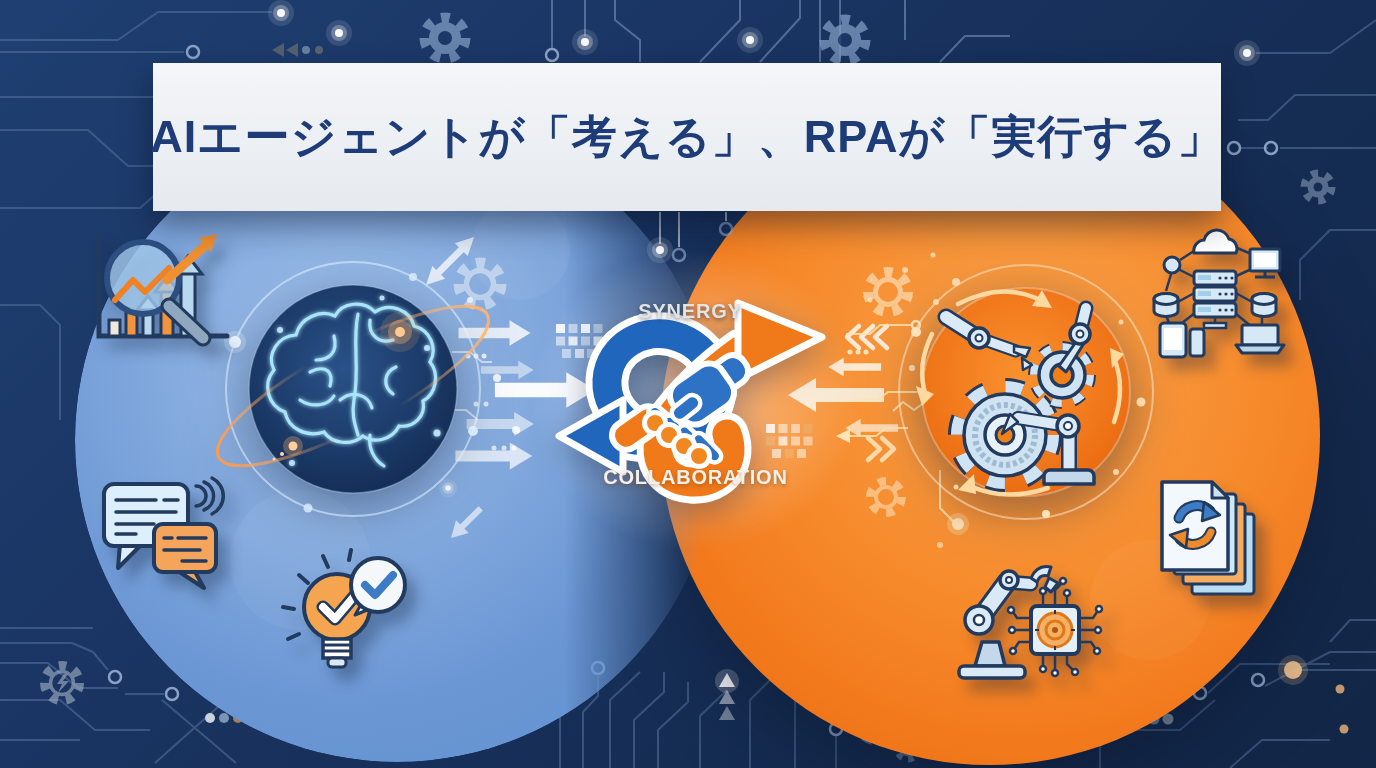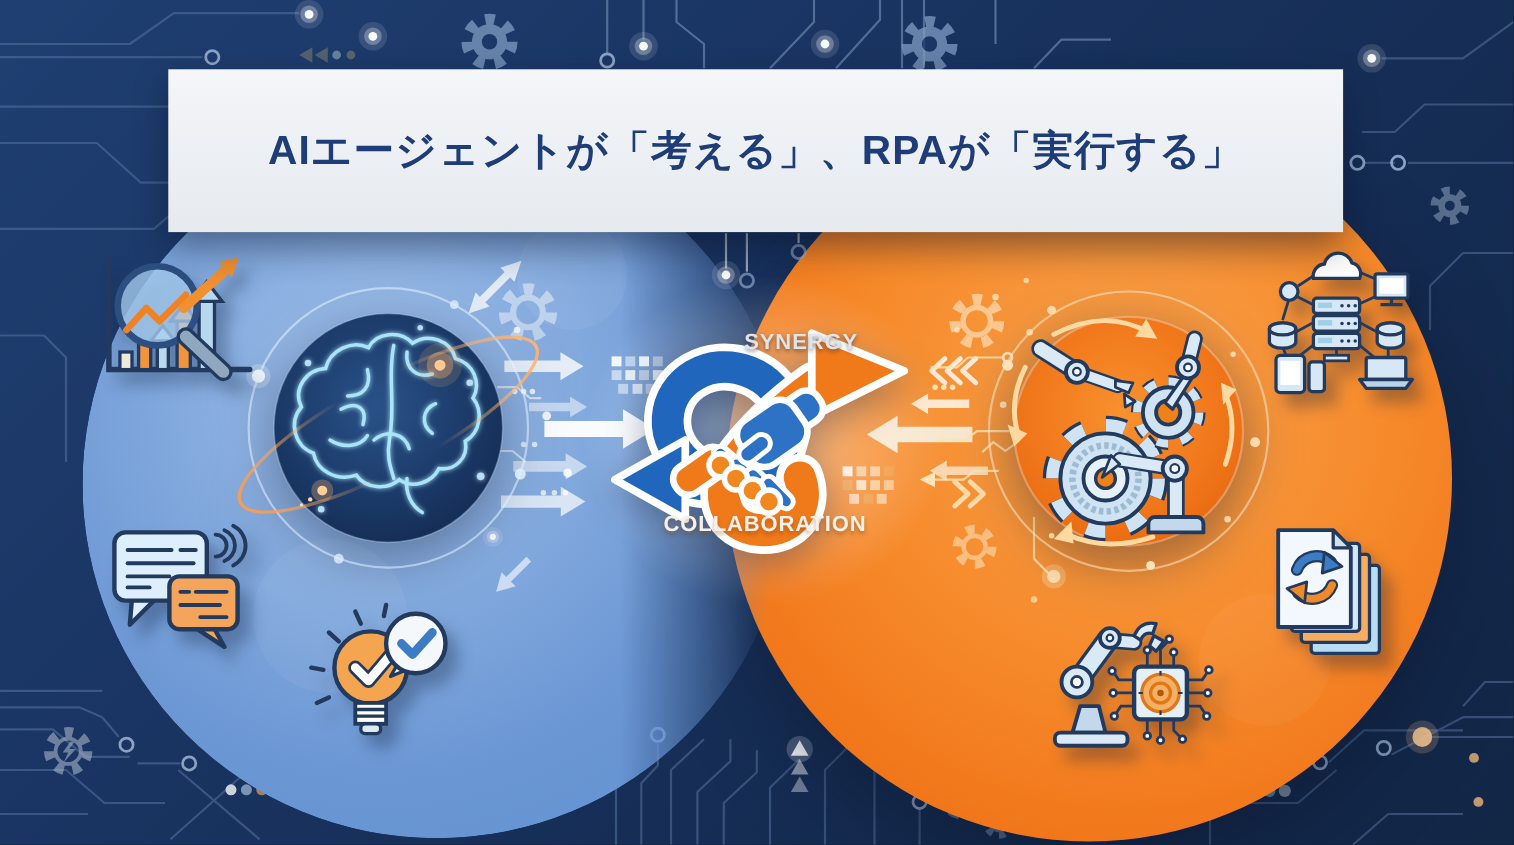--- a/index.html
+++ b/index.html
@@ -23,27 +23,27 @@
   .decor-svg{z-index:3;}
   .center-glow{position:absolute;left:530px;top:250px;width:330px;height:300px;z-index:4;
     background:radial-gradient(closest-side,rgba(255,255,255,.5),rgba(255,255,255,0));}
   .medallion{position:absolute;z-index:4;overflow:visible;
     filter:drop-shadow(0 14px 22px rgba(10,22,48,.38));}
   .med-left{left:222px;top:258px;width:262px;height:262px;}
   .med-right{left:896px;top:262px;width:262px;height:262px;}
   .handshake{position:absolute;left:545px;top:276px;width:300px;height:235px;z-index:5;overflow:visible;
     filter:drop-shadow(0 10px 16px rgba(20,35,70,.35));}
   .label{position:absolute;z-index:6;font-weight:800;font-size:20px;letter-spacing:.8px;text-align:center;}
-  .label.synergy{left:600px;top:300px;width:180px;color:#e3e3e3;text-shadow:0 2px 4px rgba(35,45,65,.6);text-align:right;}
+  .label.synergy{left:600px;top:300px;width:180px;color:#e3e3e3;text-shadow:0 2px 4px rgba(35,45,65,.6);}
   .label.collab{left:563px;top:466px;width:265px;color:#f5f1ea;text-shadow:0 2px 4px rgba(120,60,10,.45);}
   .banner{position:absolute;left:153px;top:63px;width:1068px;height:148px;z-index:7;
     background:linear-gradient(180deg,#f4f6f8 0%,#eceff3 55%,#e6eaef 100%);
     box-shadow:0 14px 30px rgba(8,18,40,.45);
     display:flex;flex-direction:column;justify-content:center;align-items:center;gap:6px;}
-  .banner .t{color:#1e3d78;font-weight:900;font-size:37px;line-height:1.22;letter-spacing:1px;white-space:nowrap;}
+  .banner .t{color:#1e3d78;font-weight:900;font-size:45px;line-height:1.22;letter-spacing:1px;white-space:nowrap;}
   .icon{position:absolute;z-index:6;filter:drop-shadow(10px 12px 7px rgba(15,30,60,.32));}
   .ic-analytics{left:85px;top:228px;}
   .ic-chat{left:98px;top:472px;}
   .ic-bulb{left:275px;top:545px;}
   .ic-network{left:1142px;top:227px;}
   .ic-docs{left:1152px;top:468px;}
   .ic-robot{left:935px;top:548px;}
 </style>
 </head>
 <body>

